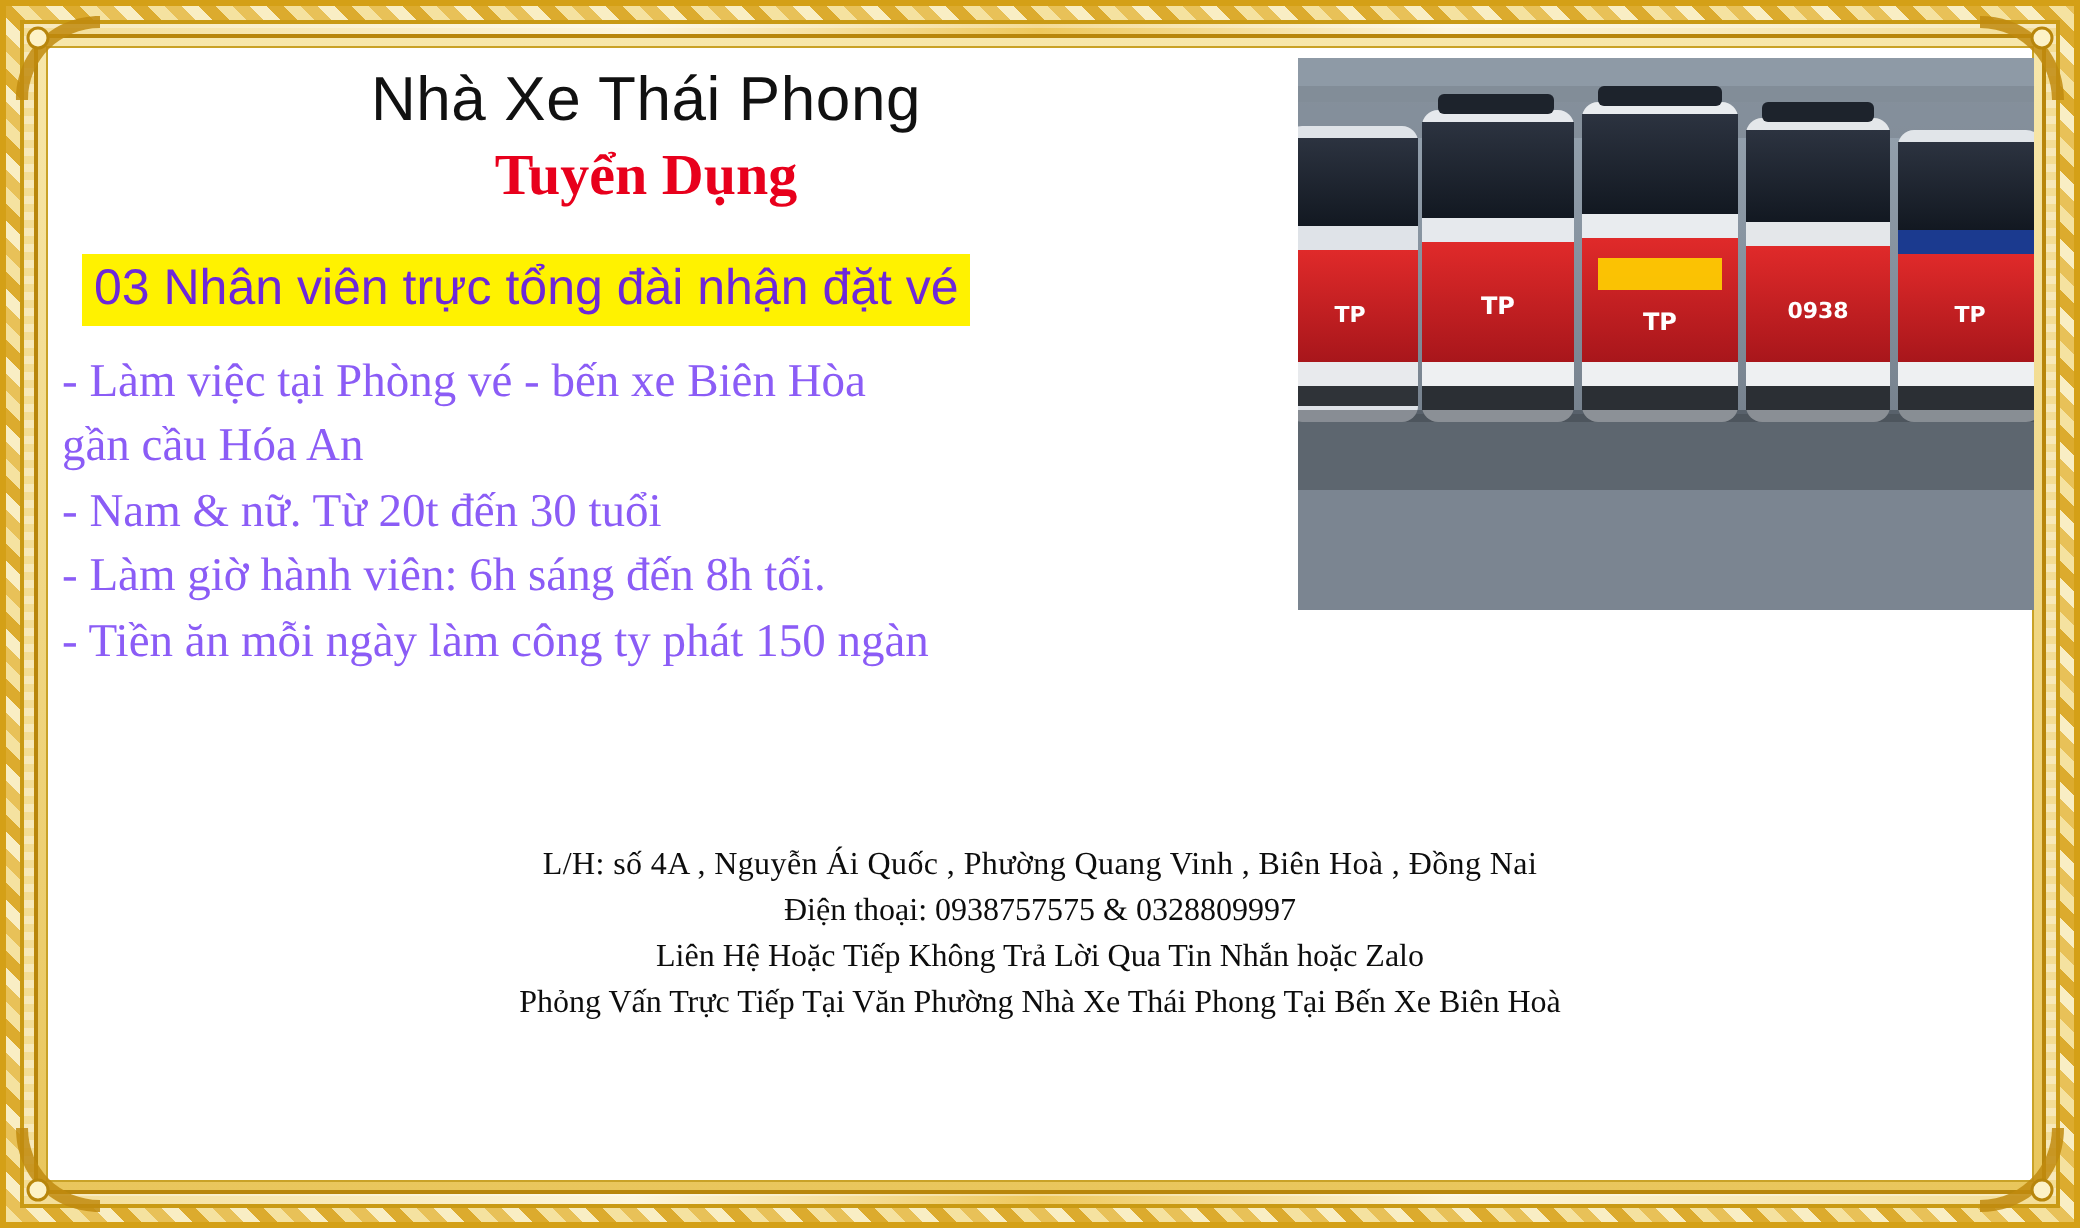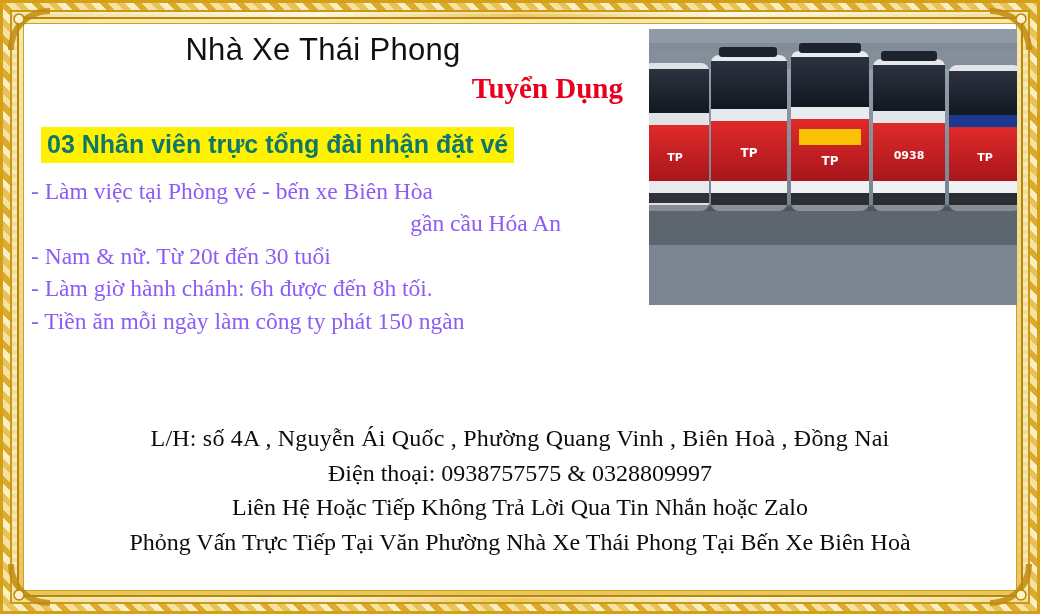--- a/index.html
+++ b/index.html
@@ -103,21 +103,20 @@
     line-height: 1.2;
     letter-spacing: 0.3px;
   }
   .title-sub {
     font-family: "Liberation Serif", serif;
     font-weight: bold;
     font-size: 29px;
     color: #e8001c;
     line-height: 1.25;
     margin-top: 2px;
-    text-align: right;
   }
 
   
   .photo {
     position: absolute;
     right: 0px;
     top: 6px;
     width: 368px;
     height: 276px;
     overflow: hidden;
@@ -125,43 +124,43 @@
     border: 0;
   }
   .photo svg { display: block; }
 
   
   .headline {
     position: absolute;
     left: 18px;
     top: 104px;
     font-family: "Liberation Sans", sans-serif;
-    font-weight: bold;
+    font-weight: normal;
     font-size: 25px;
-    color: #0f766e;
+    color: #6d28d9;
     background: #fff200;
     padding: 3px 6px 4px 6px;
     white-space: nowrap;
   }
 
   .body-lines {
     position: absolute;
     left: 8px;
     top: 152px;
     width: 590px;
   }
   .bline {
     font-family: "Liberation Serif", serif;
     font-size: 23.5px;
     color: #8b5cf6;
     line-height: 1.38;
     white-space: nowrap;
   }
   .bline.indent-right {
-    text-align: right;
+    text-align: left;
     padding-right: 60px;
   }
 
   .wide-lines {
     position: absolute;
     left: 8px;
     top: 296px;
     width: 968px;
   }
   .wline {
@@ -174,21 +173,21 @@
 
   .footer-block {
     position: absolute;
     left: 0;
     right: 0;
     top: 398px;
     text-align: center;
   }
   .fline {
     font-family: "Liberation Serif", serif;
-    font-size: 24px;
+    font-size: 16px;
     color: #0d0d0d;
     line-height: 1.44;
     white-space: nowrap;
   }
   .fline.first { letter-spacing: 0.2px; }
 </style>
 </head>
 <body>
 
 <div id="poster">
@@ -306,21 +305,21 @@
         <rect x="0" y="176" width="368" height="6" fill="#3f474f" opacity="0.55"></rect>
       </svg>
     </div>
 
     <div class="headline">03 Nhân viên trực tổng đài nhận đặt vé</div>
 
     <div class="body-lines">
       <div class="bline">- Làm việc tại Phòng vé - bến xe Biên Hòa</div>
       <div class="bline indent-right">gần cầu Hóa An</div>
       <div class="bline">-  Nam &amp; nữ. Từ 20t đến 30 tuổi</div>
-      <div class="bline">-  Làm giờ hành chánh:   6h được đến 8h tối.</div>
+      <div class="bline">-  Làm giờ hành viên:   6h sáng đến 8h tối.</div>
       <div class="bline">-  Tiền ăn  mỗi ngày làm công ty phát 150 ngàn</div>
     </div>
 
 
     <div class="footer-block">
       <div class="fline first">L/H:   số 4A , Nguyễn Ái Quốc , Phường Quang Vinh , Biên Hoà , Đồng Nai</div>
       <div class="fline">Điện thoại: 0938757575 &amp; 0328809997</div>
       <div class="fline">Liên Hệ Hoặc Tiếp Không Trả Lời Qua Tin Nhắn hoặc Zalo</div>
       <div class="fline">Phỏng Vấn Trực Tiếp Tại Văn Phường Nhà Xe Thái Phong Tại Bến Xe Biên Hoà</div>
     </div>

